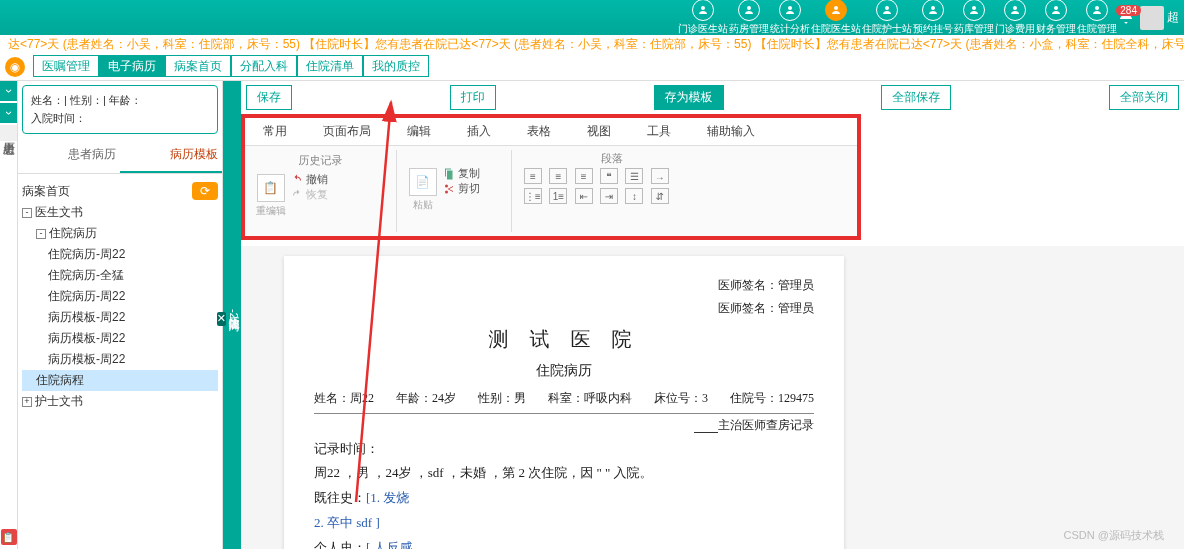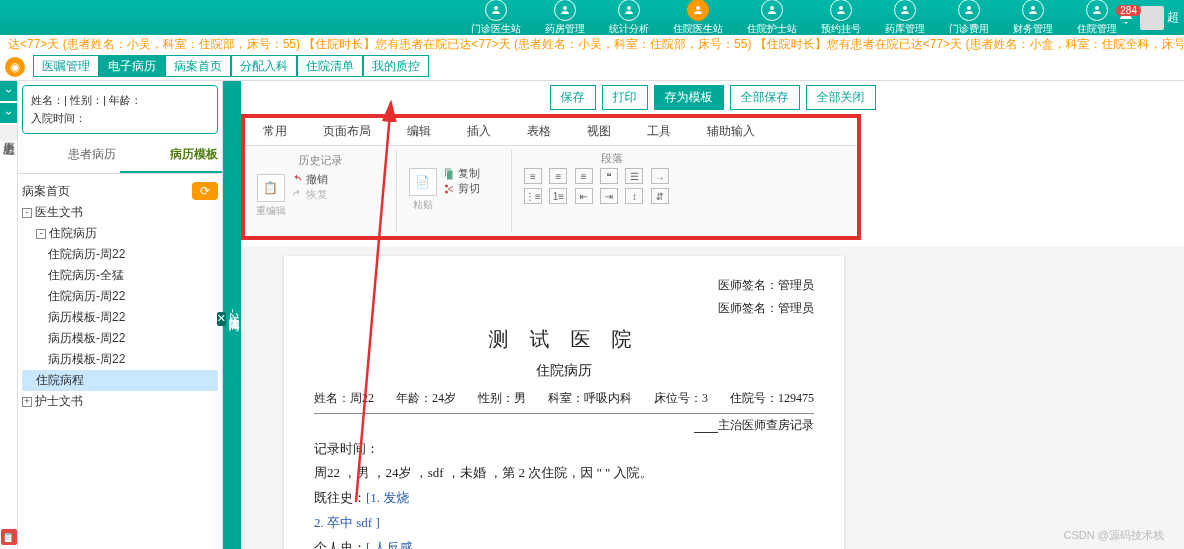--- a/index.html
+++ b/index.html
@@ -1,18 +1,18 @@
 <!DOCTYPE html>
 <html><head>
 <meta charset="utf-8">
 <style>
 *{box-sizing:border-box;margin:0;padding:0}
 body{font-family:"Microsoft YaHei",Arial,sans-serif;font-size:12px;color:#333;background:#fff;overflow:hidden;width:1184px;height:549px;position:relative}
 .top-header{height:35px;background:linear-gradient(to bottom,#00b8a8,#00a898);display:flex;justify-content:flex-end;align-items:center;padding:0 5px;position:relative}
-.top-icons{display:flex;align-items:center;gap:24px}
+.top-icons{display:flex;align-items:center;gap:1px}
 .top-icon{display:flex;flex-direction:column;align-items:center;cursor:pointer;color:#fff;font-size:10px}
 .top-icon-circle{width:22px;height:22px;border:1.5px solid #fff;border-radius:50%;display:flex;align-items:center;justify-content:center;margin-bottom:1px}
 .top-icon-circle.orange{background:#f90;border-color:#f90}
 .top-icon svg{width:12px;height:12px;fill:#fff}
 .badge{background:#e64545;color:#fff;border-radius:8px;padding:0 4px;font-size:10px;position:absolute;top:-2px;right:-6px}
 .bell-wrap{position:relative}
 .avatar{width:24px;height:24px;background:#ddd;border-radius:2px;margin-left:5px}
 .username{color:#fff;margin-left:3px}
 .marquee{height:18px;background:#fff;color:#00a898;font-size:12px;padding:0 8px;white-space:nowrap;overflow:hidden;display:flex;align-items:center}
 .marquee span{color:#f90}
@@ -22,32 +22,32 @@
 .tab-item.active{background:#00a898;color:#fff}
 .main{display:flex;height:calc(100% - 81px)}
 .side-rail{width:18px;background:#fff;display:flex;flex-direction:column;border-right:1px solid #ddd}
 .rail-item{writing-mode:vertical-rl;padding:8px 2px;text-align:center;font-size:12px;cursor:pointer;background:#00a898;color:#fff;margin-bottom:2px;display:flex;align-items:center;justify-content:center}
 .rail-item.inactive{background:#f0f0f0;color:#666}
 .rail-icon{width:16px;height:16px;background:#e64545;color:#fff;border-radius:2px;margin:auto 1px 4px;display:flex;align-items:center;justify-content:center;font-size:10px}
 .left-panel{width:205px;border-right:1px solid #ddd;display:flex;flex-direction:column}
 .patient-info{padding:6px 8px;border:1px solid #00a898;border-radius:4px;margin:4px;font-size:11px;line-height:1.6}
 .left-tabs{display:flex;border-bottom:1px solid #ddd}
 .left-tab{flex:1;text-align:right;padding:8px 4px;cursor:pointer;font-size:12px;color:#666}
-.left-tab.active{color:#4d7c0f;border-bottom:2px solid #00a898;font-weight:bold}
+.left-tab.active{color:#c2410c;border-bottom:2px solid #00a898;font-weight:normal}
 .tree{padding:6px 4px;font-size:12px;overflow:auto}
 .tree-row{display:flex;align-items:center;padding:2px 0;cursor:pointer}
 .tree-row.d1{padding-left:14px}
 .tree-row.d2{padding-left:26px}
 .tree-exp{width:10px;height:10px;border:1px solid #888;display:inline-flex;align-items:center;justify-content:center;margin-right:3px;font-size:9px;line-height:1}
 .tree-row.hl{background:#c9e8ff}
 .refresh-btn{width:26px;height:18px;background:#f90;border-radius:4px;margin-left:auto;display:flex;align-items:center;justify-content:center;color:#fff}
 .mid-rail{width:18px;background:#00a898;color:#fff;writing-mode:vertical-rl;display:flex;flex-direction:column;align-items:center;font-size:11px;padding-top:4px}
 .mid-rail .close-x{writing-mode:horizontal-tb;background:#006b61;width:14px;height:14px;border-radius:2px;display:flex;align-items:center;justify-content:center;margin-top:3px;cursor:pointer}
 .editor{flex:1;display:flex;flex-direction:column;position:relative}
-.editor-header{display:flex;justify-content:center;padding:4px 20px;gap:6px}
+.editor-header{display:flex;justify-content:space-between;padding:4px 5px;gap:6px}
 .hbtn{border:1px solid #00a898;color:#00a898;padding:3px 10px;font-size:12px;background:#fff;cursor:pointer}
 .hbtn.filled{background:#00a898;color:#fff}
 .ribbon-wrap{border:4px solid #e62e2e;margin:0 8px 0 0;width:620px}
 .ribbon-tabs{display:flex;background:#fff;border-bottom:1px solid #ddd}
 .rtab{padding:5px 18px;font-size:12px;cursor:pointer;color:#444}
 .ribbon-body{display:flex;background:#fafafa;padding:4px 0}
 .rgroup{border-right:1px solid #ddd;padding:2px 10px 14px;position:relative;min-height:62px}
 .rgroup .big-icon{width:28px;height:28px;border:1px solid #ccc;background:#fff;display:inline-flex;align-items:center;justify-content:center;margin:2px}
 .small-btn{display:flex;align-items:center;gap:3px;font-size:11px;color:#555;cursor:pointer}
 .small-btn svg{width:12px;height:12px}

